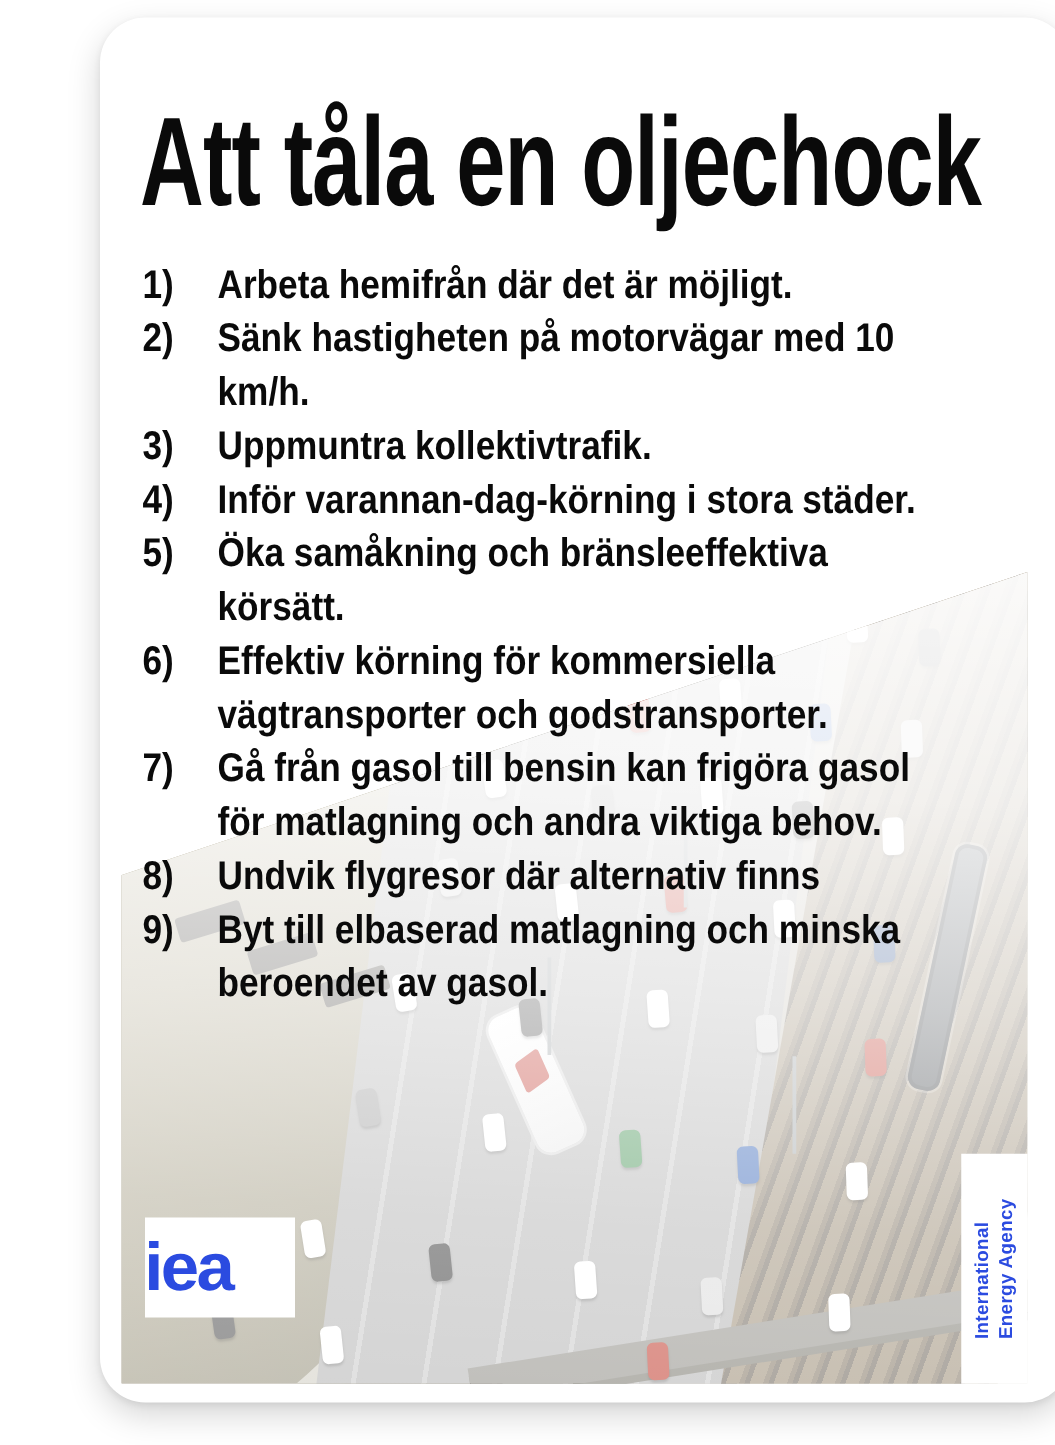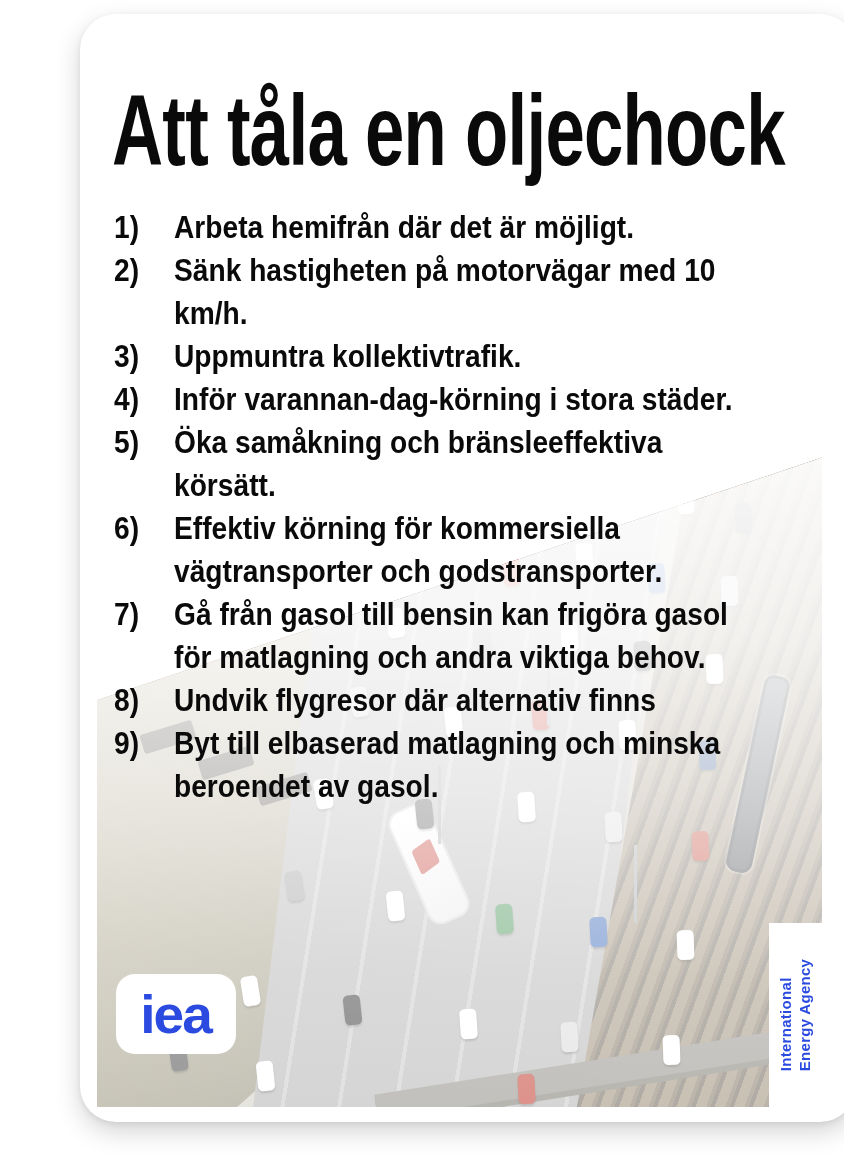--- a/index.html
+++ b/index.html
@@ -59,21 +59,21 @@
   }
   .row{display:grid;grid-template-columns:60px 1fr;align-items:start;}
   .num,.txt{
     font-weight:700;color:#0a0a0a;font-size:32px;line-height:43px;
     transform:scaleX(.88);transform-origin:left top;
   }
   .txt{white-space:pre-line;}
   
   .iea-box{
     position:absolute;left:36px;top:960px;width:120px;height:80px;background:#ffffff;
-    display:flex;align-items:center;justify-content:center;border-radius:19px;
+    display:flex;align-items:center;justify-content:flex-start;
   }
   .iea-text{
     font-size:54px;font-weight:700;color:#2b4be0;letter-spacing:-2px;line-height:1;
     transform:scaleX(1.02);
   }
   .agency-strip{
     position:absolute;left:689px;top:909px;width:53px;height:184px;background:#ffffff;
     display:flex;align-items:center;justify-content:center;
   }
   .agency-text{

